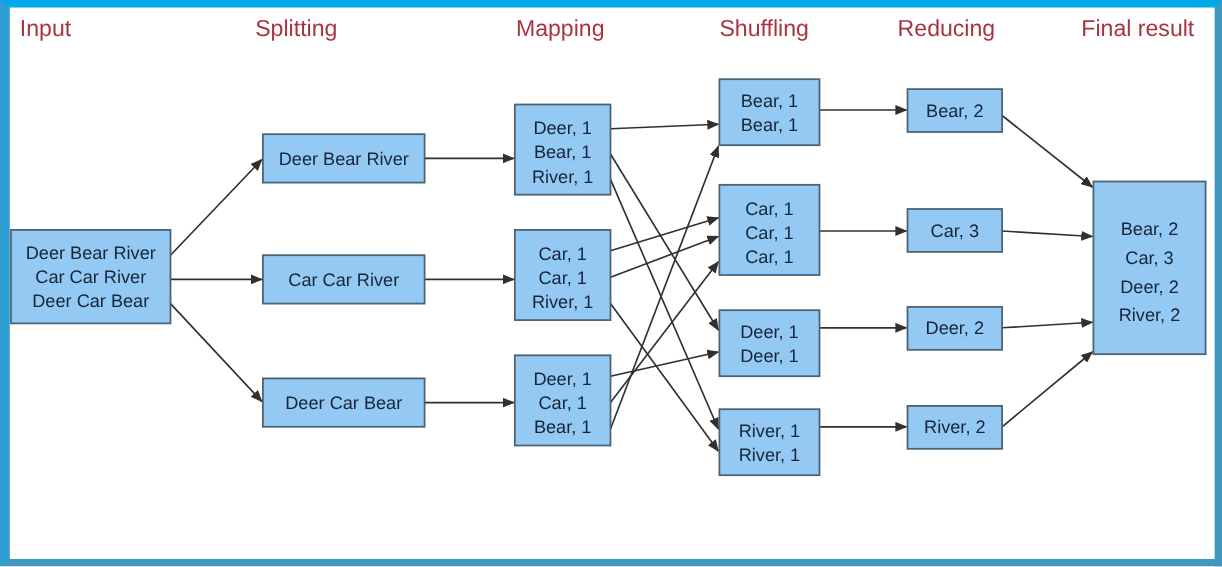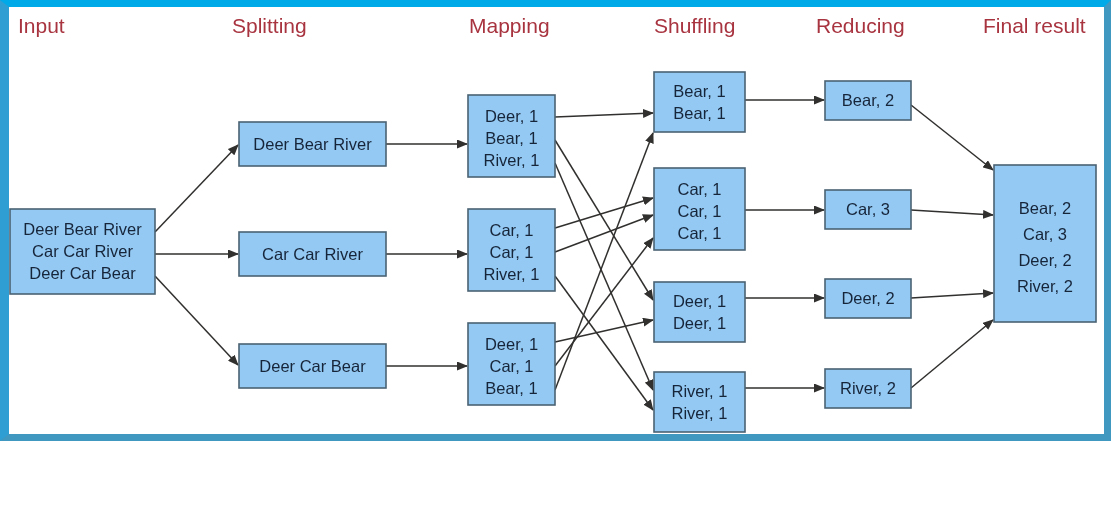--- a/index.html
+++ b/index.html
@@ -6,21 +6,21 @@
     margin: 0;
     padding: 0;
     background: #ffffff;
   }
   body {
     font-family: "Liberation Sans", sans-serif;
   }
   #diagram-frame {
     position: relative;
     width: 1111px;
-    height: 441px;
+    height: 515px;
     background: #ffffff;
     box-sizing: border-box;
     border-left: 9px solid #2f9ed3;
     border-top: 7px solid #00a9e8;
     border-right: 7px solid #4097c0;
     border-bottom: 7px solid #4097c0;
     overflow: hidden;
     padding-left: 14px;
   }
   #diagram-svg {

